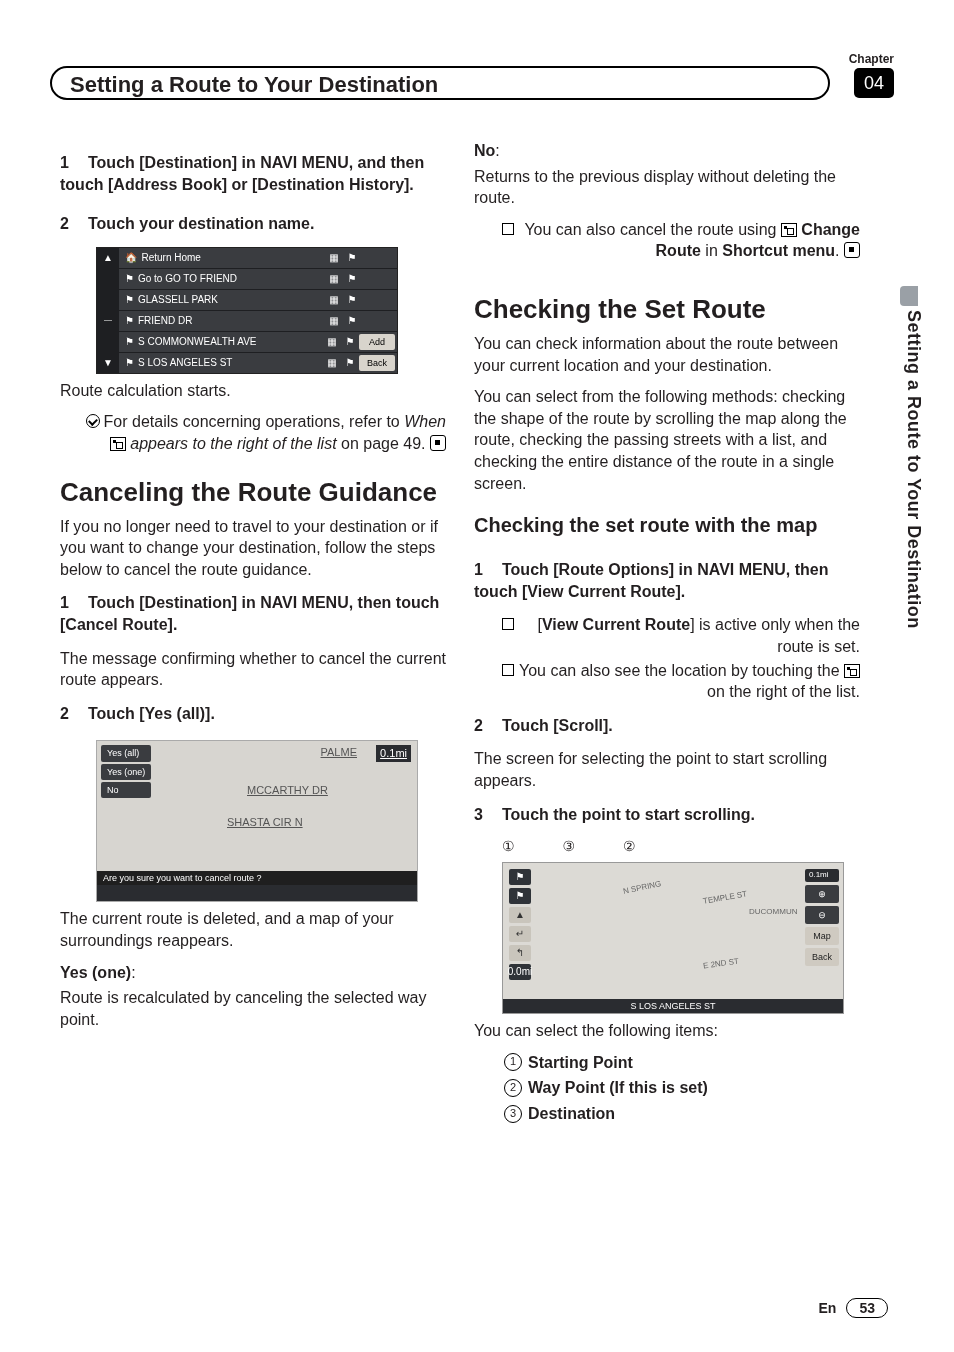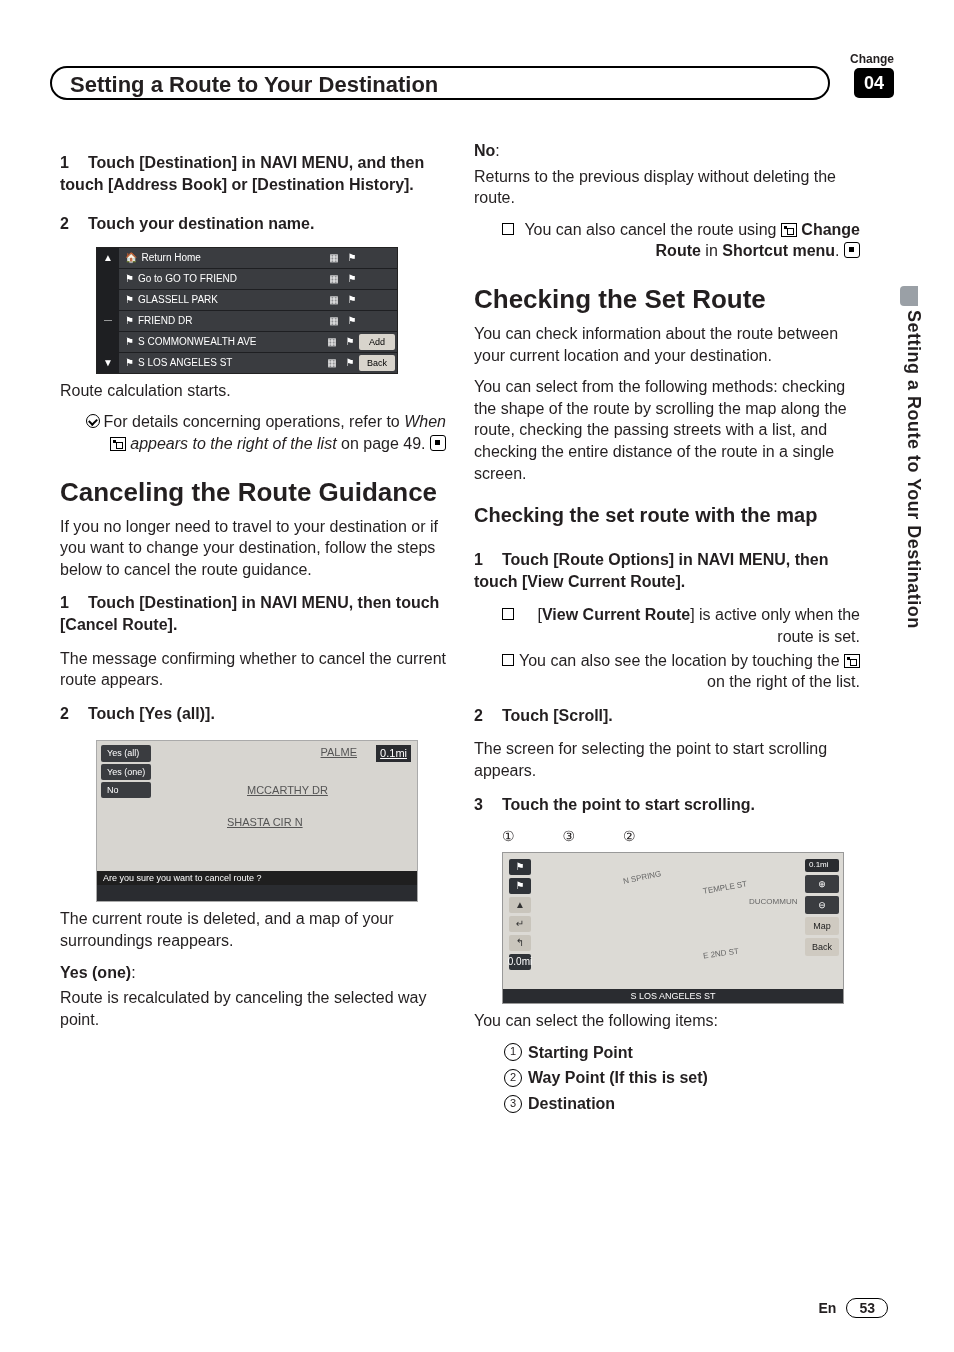--- a/index.html
+++ b/index.html
@@ -31,21 +31,21 @@
     position: absolute;
     top: 68px;
     right: 60px;
     width: 40px;
     height: 30px;
     background: #000;
     color: #fff;
     border-radius: 5px;
     text-align: center;
     line-height: 30px;
-    font-weight: bold;
+    font-weight: normal;
     font-size: 18px;
   }
   .title-bar {
     position: absolute;
     top: 66px;
     left: 50px;
     width: 780px;
     height: 34px;
     border: 2px solid #000;
     border-radius: 17px;
@@ -183,21 +183,21 @@
   .sm-icon {
     display:inline-block; width:14px; height:12px; border:1px solid #000; position:relative; top:2px;
   }
   .sm-icon::before{content:""; position:absolute; left:2px; top:2px; width:3px; height:3px; background:#000;}
   .sm-icon::after{content:""; position:absolute; right:2px; bottom:1px; width:5px; height:5px; border:1px solid #000;}
 </style>
 </head>
 <body>
 
 <div class="page">
-  <div class="header-line">Change</div>
+  <div class="header-line">Chapter</div>
   <div class="chapter-badge">04</div>
   <div class="title-bar">Setting a Route to Your Destination</div>
   <div class="side-tab"></div>
   <div class="side-text">Setting a Route to Your Destination</div>
 
   <div class="columns">
 
     <div class="col">
       <div class="step-head"><span class="step-num">1</span><span>Touch [Destination] in NAVI MENU, and then touch [Address Book] or [Destination History].</span></div>
 
@@ -306,21 +306,21 @@
     <div class="col">
       <div><b><span>No</span></b>:</div>
       <div class="para">Returns to the previous display without delet­ing the route.</div>
       <div class="bullets">
         <div class="bullet">
           <span class="mk"><span class="sq"></span></span>
           <span><span>You can also cancel the route using </span><span class="sm-icon"></span> <b>Change Route</b><span> in </span><b>Shortcut menu</b>. <span class="stop-box"></span></span>
         </div>
       </div>
 
-      <div class="h1" style="margin-top:20px;">Checking the Set Route</div>
+      <div class="h1" style="margin-top:30px;">Checking the Set Route</div>
       <div class="para">You can check information about the route be­tween your current location and your destina­tion.</div>
       <div class="para">You can select from the following methods: checking the shape of the route by scrolling the map along the route, checking the passing streets with a list, and checking the entire dis­tance of the route in a single screen.</div>
 
       <div class="h2">Checking the set route with the map</div>
       <div class="step-head"><span class="step-num">1</span><span>Touch [Route Options] in NAVI MENU, then touch [View Current Route].</span></div>
       <div class="bullets">
         <div class="bullet">
           <span class="mk"><span class="sq"></span></span>
           <span><span>[</span><b>View Current Route</b><span>] is active only when the route is set.</span></span>
         </div>

